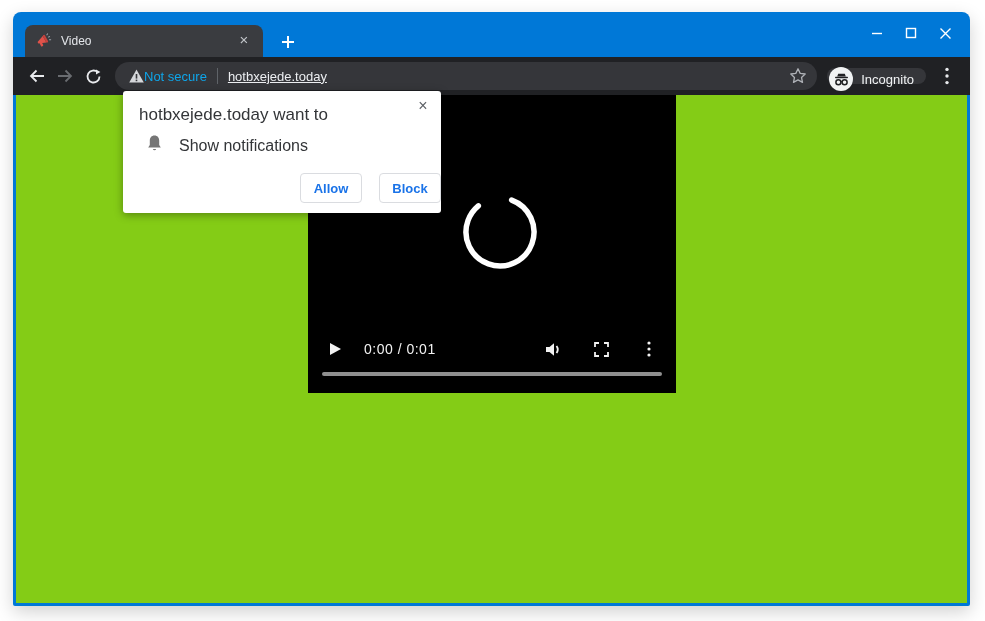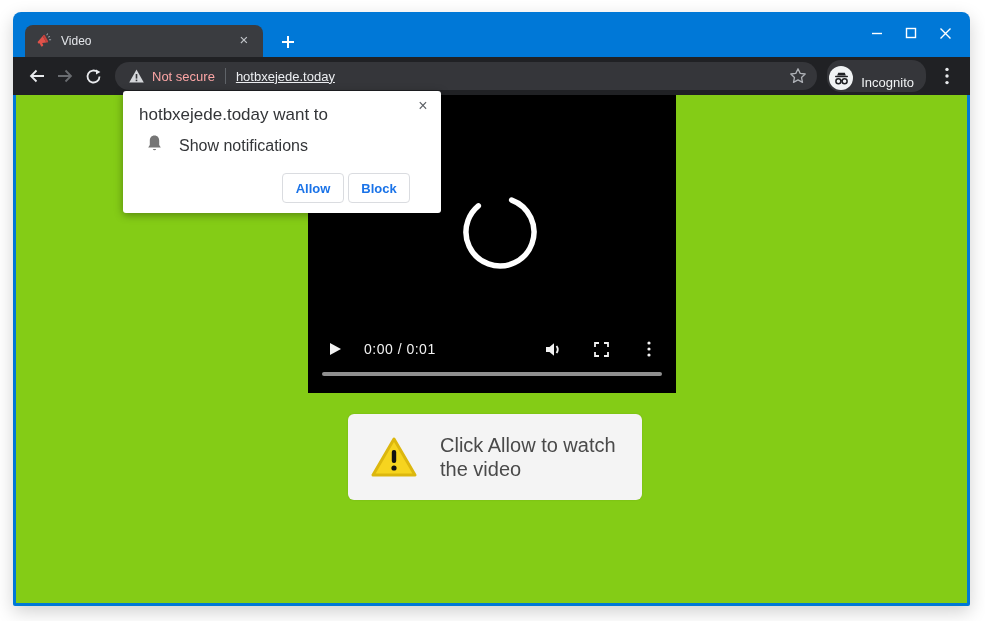--- a/index.html
+++ b/index.html
@@ -35,27 +35,27 @@
   
   .toolbar {
     position:relative; height:38px; background:#202124;
     display:flex; align-items:center; padding:0 10px;
   }
   .nav-btn { width:28px; height:28px; display:flex; align-items:center; justify-content:center; border-radius:50%; cursor:pointer; flex:0 0 auto; }
   .omnibox {
     flex:1 1 auto; height:28px; margin-left:8px; background:#35363a; border-radius:14px;
     display:flex; align-items:center; padding:0 10px 0 14px; min-width:0;
   }
-  .security-label { color:#fca5a5; font-size:13px; margin-left:8px; white-space:nowrap; }
+  .security-label { color:#0ea5e9; font-size:13px; margin-left:0; white-space:nowrap; }
   .omni-divider { width:1px; height:16px; background:#5f6368; margin:0 10px; }
   .omni-url { color:#eceef1; font-size:13px; white-space:nowrap;text-decoration:underline; }
   .omni-spacer { flex:1 1 auto; }
   .incognito-badge {
-    flex:0 0 auto; margin-left:10px; height:32px; background:#35363a; border-radius:14px;
-    display:flex; align-items:flex-end; padding:8px 12px 2px 2px;
+    flex:0 0 auto; margin-left:10px; height:16px; background:#35363a; border-radius:14px;
+    display:flex; align-items:center; padding:8px 12px 2px 2px;
   }
   .incog-circle { width:24px; height:24px; border-radius:50%; background:#f1f3f4; display:flex; align-items:center; justify-content:center; }
   .incognito-label { color:#f1f3f4; font-size:13px; margin-left:8px; }
   .menu-btn { flex:0 0 auto; margin-left:8px; width:26px; height:28px; display:flex; align-items:center; justify-content:center; cursor:pointer; }
 
   
   .page {
     position:relative; margin:0 3px 14px 3px; height:508px;
     background:#84cc16; overflow:hidden;
   }
@@ -86,21 +86,21 @@
   
   .permission-popup {
     position:absolute; left:110px; top:79px; width:318px; height:122px;
     background:#ffffff; border-radius:3px; z-index:20;
     box-shadow:0 2px 8px rgba(0,0,0,0.35);
   }
   .popup-close { position:absolute; right:9px; top:6px; width:18px; height:18px; color:#5f6368; font-size:16px; line-height:18px; text-align:center; cursor:pointer; }
   .popup-title { position:absolute; left:16px; top:14px; font-size:17px; color:#333538; }
   .popup-bell { position:absolute; left:23px; top:43px; }
   .popup-permission { position:absolute; left:56px; top:46px; font-size:16px; color:#333538; }
-  .popup-buttons { position:absolute; right:31px; top:82px; display:flex; gap:4px; }
+  .popup-buttons { position:absolute; right:0; top:82px; display:flex; gap:17px; }
   .popup-btn {
     min-width:62px; height:30px; background:#fff; border:1px solid #dadce0; border-radius:4px;
     color:#1a73e8; font-size:13px; font-weight:bold; font-family:"Liberation Sans", sans-serif;
     display:flex; align-items:center; justify-content:center; padding:0 12px; cursor:pointer;
   }
 </style>
 </head>
 <body>
 
 <div class="window">
@@ -225,28 +225,20 @@
           <svg width="4" height="16" viewBox="0 0 4 16">
             <circle cx="2" cy="2" r="1.6" fill="#f2f2f2"></circle>
             <circle cx="2" cy="8" r="1.6" fill="#f2f2f2"></circle>
             <circle cx="2" cy="14" r="1.6" fill="#f2f2f2"></circle>
           </svg>
         </div>
       </div>
       <div class="video-progress"></div>
     </div>
 
-    <div class="message-box">
-      <svg width="48" height="42" viewBox="0 0 48 42">
-        <path d="M24 3 L45 39 L3 39 Z" fill="#f6d41f" stroke="#dcb70e" stroke-width="3" stroke-linejoin="round"></path>
-        <rect x="21.8" y="14" width="4.4" height="13" rx="2" fill="#111111"></rect>
-        <circle cx="24" cy="32" r="2.6" fill="#111111"></circle>
-      </svg>
-      <div class="message-text">Click Allow to watch the video</div>
-    </div>
 
   </div>
 
   <div class="permission-popup">
     <div class="popup-close">×</div>
     <div class="popup-title">hotbxejede.today want to</div>
     <svg class="popup-bell" width="17" height="18" viewBox="0 0 17 18">
       <path d="M8.5 1.5 C5.5 1.5 3.8 3.8 3.8 6.5 V11 L2.2 13.5 H14.8 L13.2 11 V6.5 C13.2 3.8 11.5 1.5 8.5 1.5 Z" fill="#757575"></path>
       <path d="M6.8 15 A1.8 1.8 0 0 0 10.2 15 Z" fill="#757575"></path>
     </svg>

